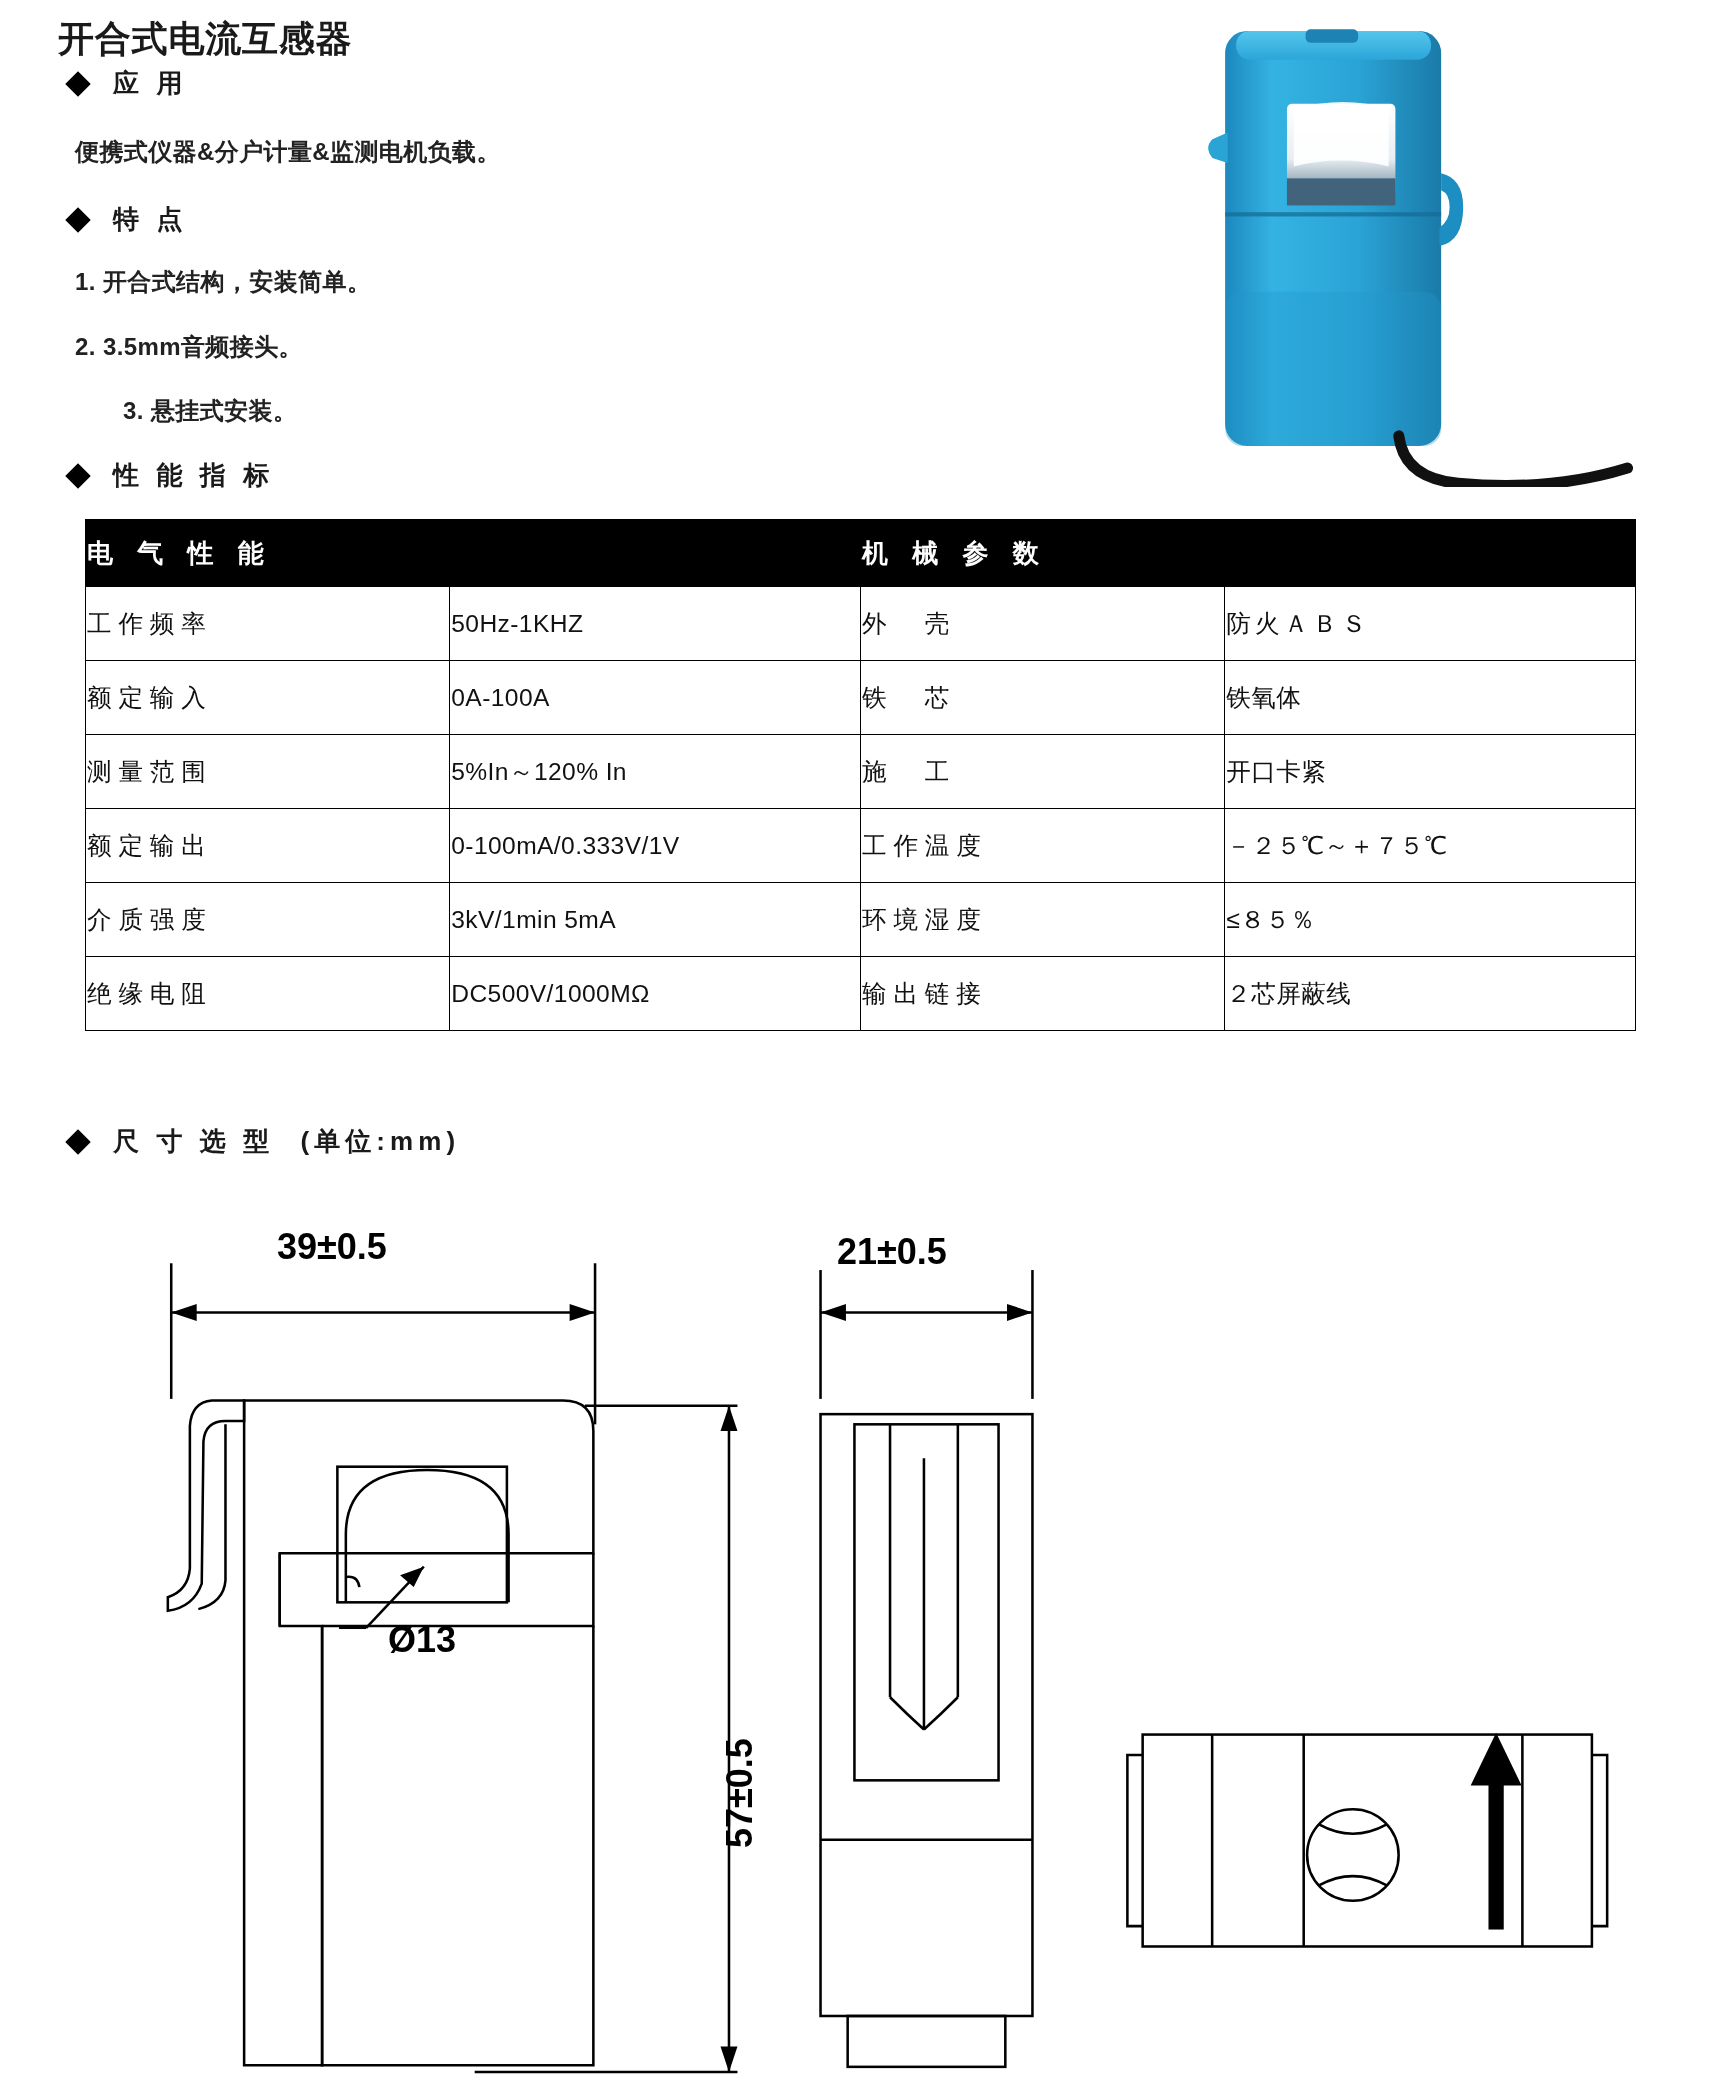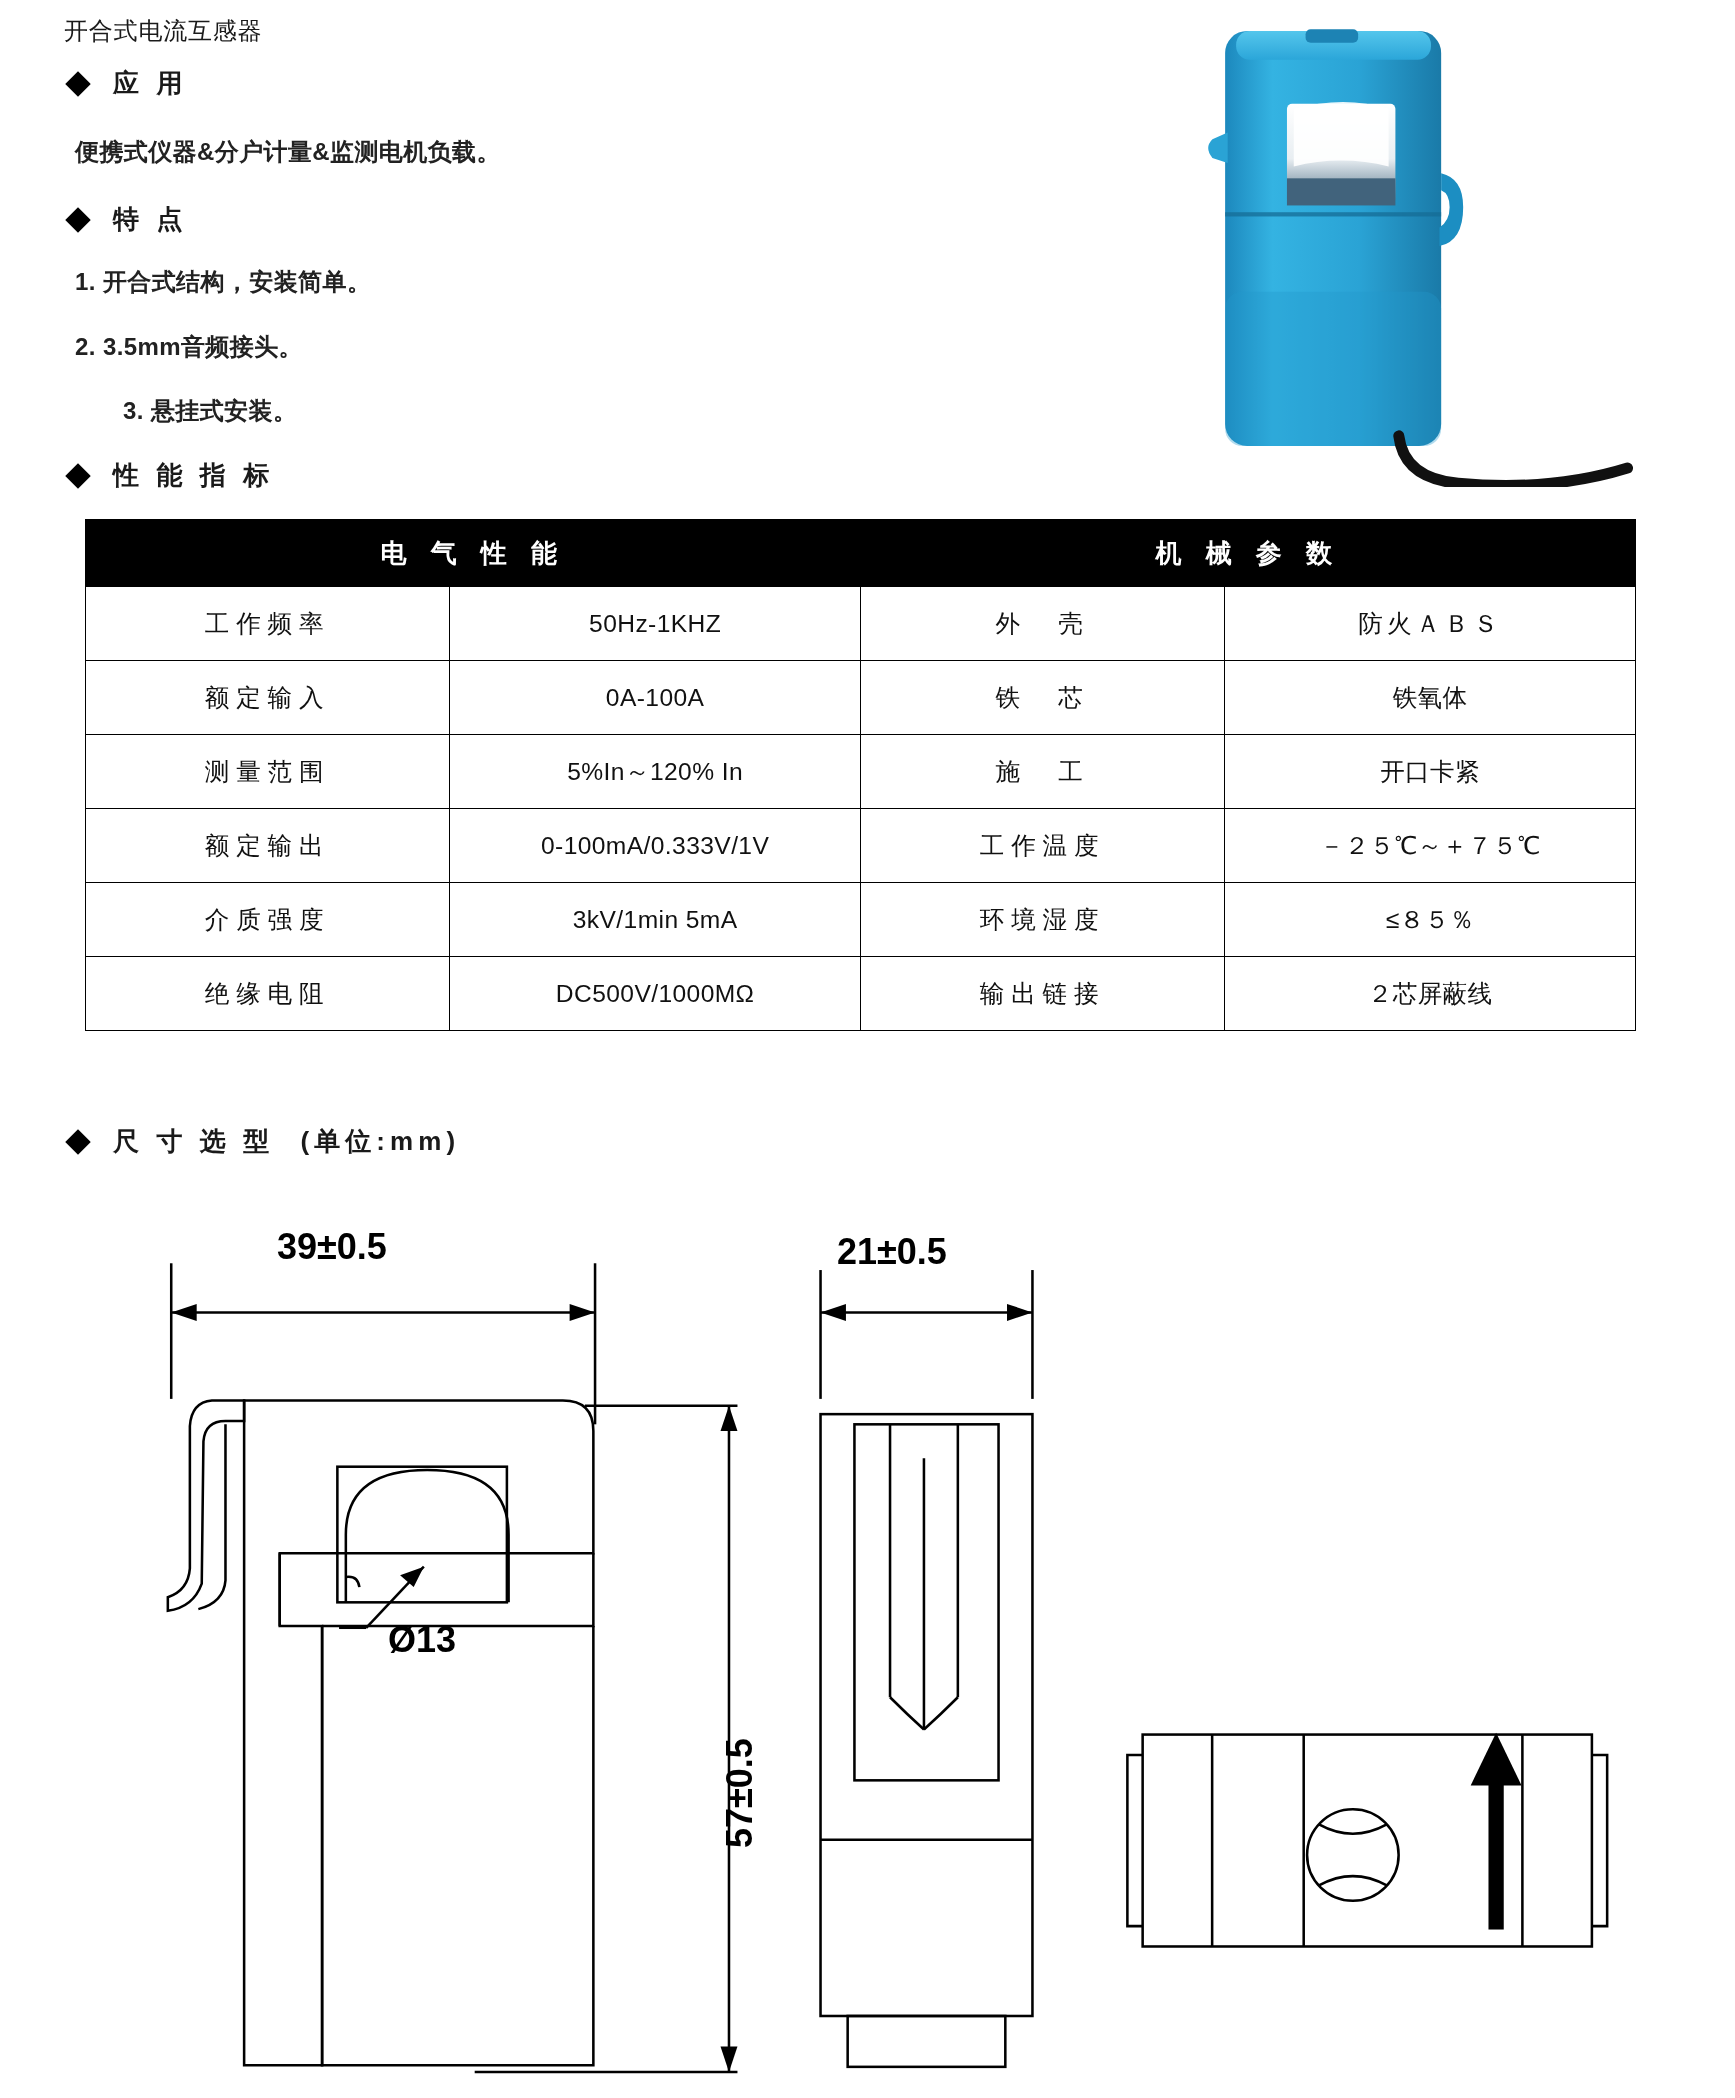--- a/index.html
+++ b/index.html
@@ -18,24 +18,24 @@
   .page {
     position: relative;
     width: 1736px;
     height: 2099px;
     padding: 0;
   }
 
   
   .doc-title {
     position: absolute;
-    left: 64px;
+    left: 58px;
     top: 15.3px;
-    font-size: 24px;
-    font-weight: normal;
+    font-size: 36px;
+    font-weight: bold;
     letter-spacing: 0.8px;
   }
 
   
   .section-head {
     position: absolute;
     display: flex;
     align-items: center;
     gap: 26px;
   }
@@ -75,21 +75,21 @@
     position: absolute;
     left: 85px;
     top: 519px;
     width: 1551px;
     border-collapse: collapse;
     table-layout: fixed;
   }
   .spec-table th, .spec-table td {
     border: 1.7px solid #000;
     height: 71px;
-    text-align: center;
+    text-align: left;
     font-size: 24.6px;
     font-weight: normal;
     color: #111;
   }
   .spec-table thead th {
     background: #000;
     color: #fff;
     font-weight: bold;
     font-size: 26px;
     letter-spacing: 8.5px;

